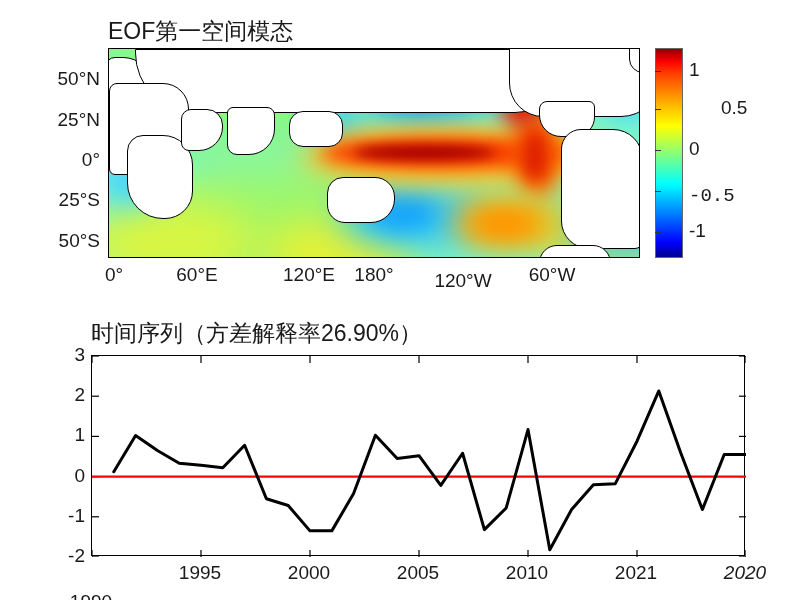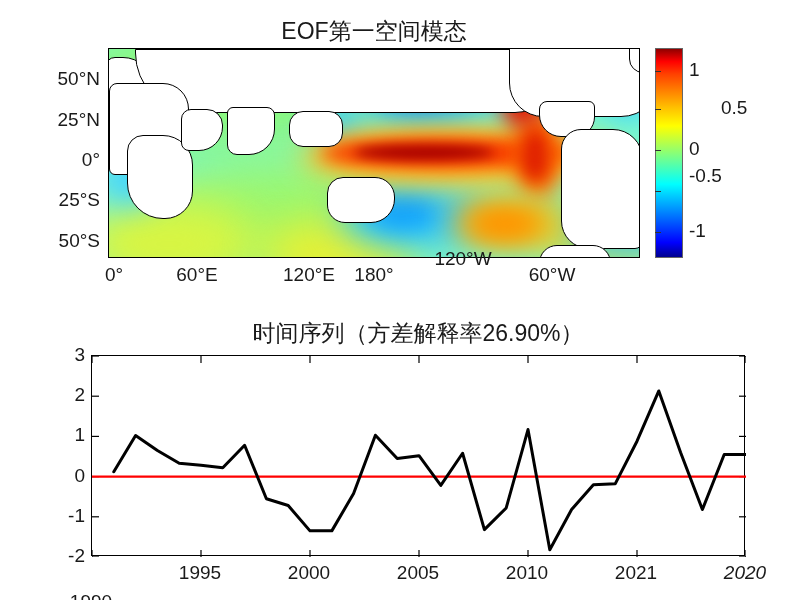--- a/index.html
+++ b/index.html
@@ -3,21 +3,21 @@
 <meta charset="utf-8">
 <style>
   html,body{margin:0;padding:0;background:#fff;}
   body{width:796px;height:600px;overflow:hidden;
        font-family:"Liberation Sans","DejaVu Sans",sans-serif;color:#000;}
   .fig{position:relative;width:796px;height:600px;background:#ffffff;}
 
   
   .axbox{position:absolute;box-sizing:border-box;border:1.3px solid #000;background:#fff;}
   .tlabel{position:absolute;font-size:19px;color:#1a1a1a;white-space:nowrap;}
-  .title{position:absolute;font-size:23px;color:#1a1a1a;white-space:nowrap;text-align:center;}
+  .title{position:absolute;font-size:23px;color:#1a1a1a;white-space:nowrap;text-align:left;}
 
   
   #map-panel{left:108px;top:48px;width:532px;height:210px;overflow:hidden;}
   #map-field{position:absolute;inset:0;}
   .blob{position:absolute;border-radius:50%;filter:blur(11px);}
   .land{position:absolute;background:#ffffff;border:1.1px solid #000;}
   .ylab-map{right:0;transform:translate(-4px,-50%);text-align:right;}
   .xlab-map{top:0;transform:translate(-50%,2px);}
 
   
@@ -93,34 +93,34 @@
   <div class="tlabel ylab-map" style="left:0;width:104px;top:79px;">50°N</div>
   <div class="tlabel ylab-map" style="left:0;width:104px;top:120px;">25°N</div>
   <div class="tlabel ylab-map" style="left:0;width:104px;top:160px;">0°</div>
   <div class="tlabel ylab-map" style="left:0;width:104px;top:200px;">25°S</div>
   <div class="tlabel ylab-map" style="left:0;width:104px;top:241px;">50°S</div>
 
   <div class="tlabel xlab-map" style="left:114px;top:262px;">0°</div>
   <div class="tlabel xlab-map" style="left:197px;top:262px;">60°E</div>
   <div class="tlabel xlab-map" style="left:285px;top:262px;margin-left:24px;">120°E</div>
   <div class="tlabel xlab-map" style="left:374px;top:262px;text-align:center;">180°</div>
-  <div class="tlabel xlab-map" style="left:463px;top:246px;">120°W</div>
+  <div class="tlabel xlab-map" style="left:463px;top:268px;">120°W</div>
   <div class="tlabel xlab-map" style="left:552px;top:262px;">60°W</div>
 
   <div id="colorbar-box">
     <div class="cb-tick" style="top:22px;"></div>
     <div class="cb-tick" style="top:60px;"></div>
     <div class="cb-tick" style="top:101px;"></div>
     <div class="cb-tick" style="top:142px;"></div>
     <div class="cb-tick" style="top:183px;"></div>
   </div>
   <div class="cb-lab" style="top:70px;left:689px;">1</div>
   <div class="cb-lab" style="top:108px;left:689px;margin-left:32px;">0.5</div>
   <div class="cb-lab" style="top:149px;left:689px;">0</div>
-  <div class="cb-lab" style="top:176px;left:689px;">-0.5</div>
+  <div class="cb-lab" style="top:196px;left:689px;font-family:Liberation Mono, monospace;">-0.5</div>
   <div class="cb-lab" style="top:231px;left:689px;">-1</div>
 
   <div class="title" id="ts-title" style="left:91px;top:318px;width:654px;">时间序列（方差解释率26.90%）</div>
 
   <div class="axbox" id="ts-panel">
     <svg id="ts-svg" width="654" height="201">
         <line x1="0" y1="0" x2="7" y2="0" stroke="#000" stroke-width="1.2"></line>
         <line x1="654" y1="0" x2="647" y2="0" stroke="#000" stroke-width="1.2"></line>
         <line x1="0" y1="40.19999999999999" x2="7" y2="40.19999999999999" stroke="#000" stroke-width="1.2"></line>
         <line x1="654" y1="40.19999999999999" x2="647" y2="40.19999999999999" stroke="#000" stroke-width="1.2"></line>

